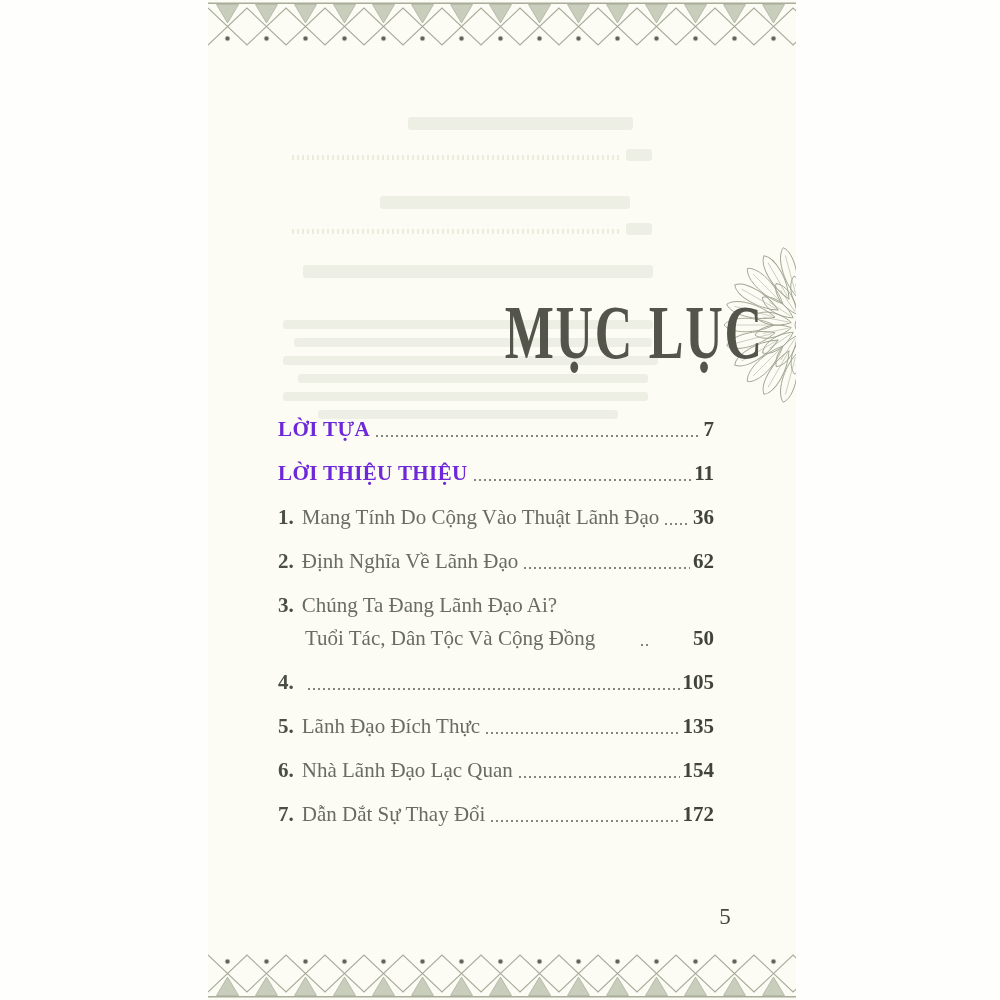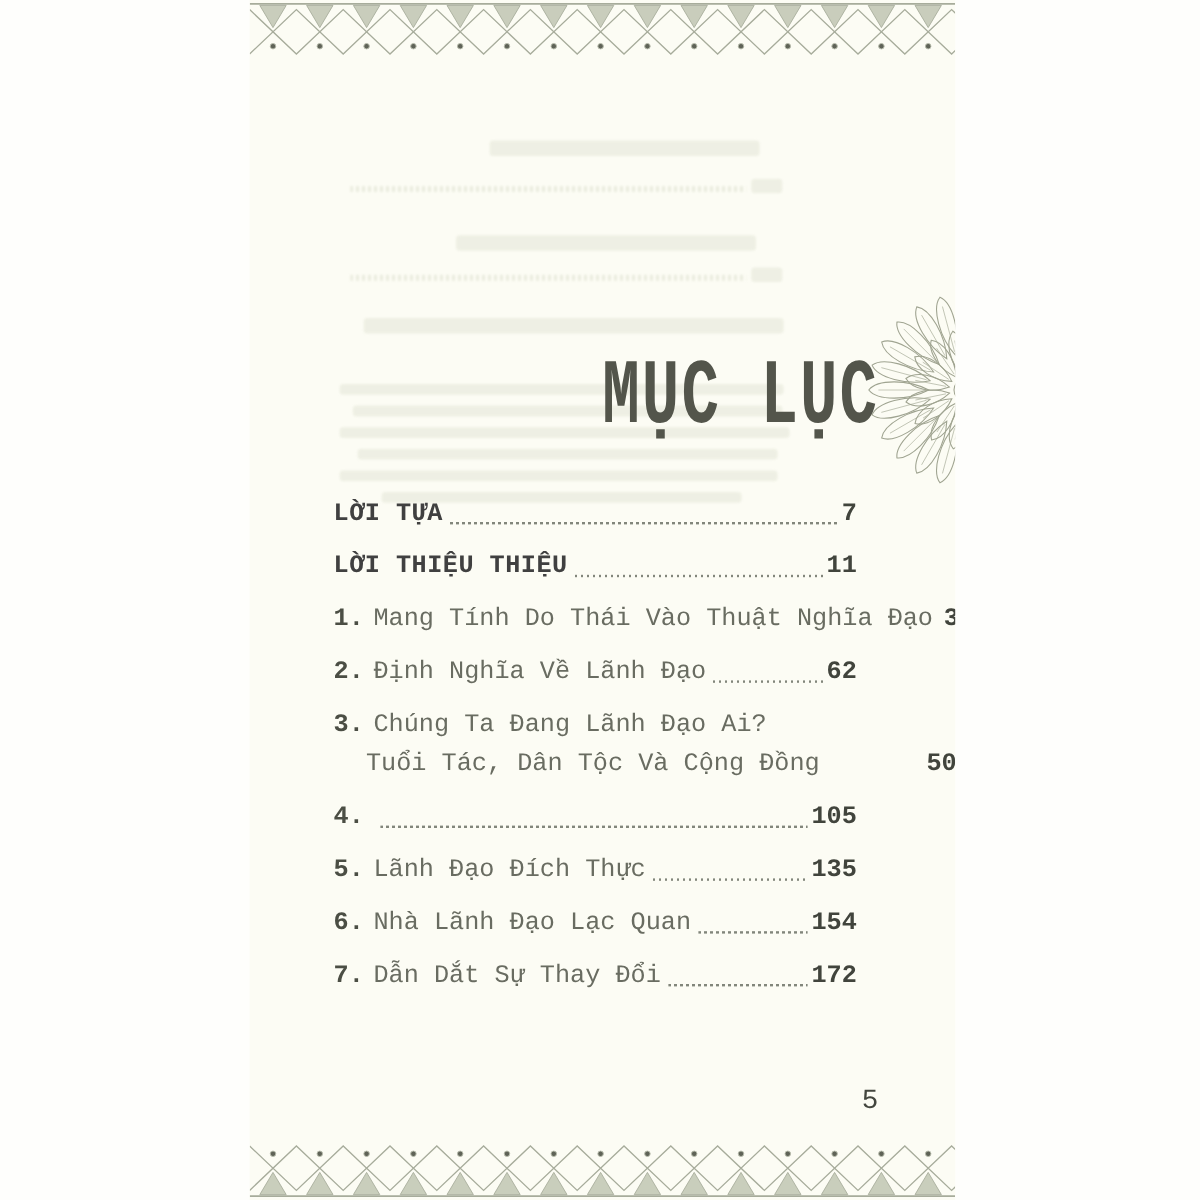--- a/index.html
+++ b/index.html
@@ -1,17 +1,17 @@
 <!DOCTYPE html>
 <html><head>
 <meta charset="utf-8">
 <style>
   html,body{margin:0;padding:0;background:#ffffff;}
   #canvas{position:relative;width:1000px;height:1000px;background:#fefefc;overflow:hidden;
-          font-family:Liberation Mono, monospace;}
+          font-family:Liberation Serif, serif;}
   
   #page{position:absolute;left:208px;top:0;width:588px;height:1000px;
         background:#fcfcf4;overflow:hidden;}
   
   .border{position:absolute;left:0;}
   .border.top{top:2px;}
   .border.bottom{bottom:2px;}
   
   #flower{position:absolute;left:506px;top:233px;opacity:.85;}
   
@@ -32,21 +32,21 @@
   
   #title-wrap{position:absolute;left:272px;top:286px;width:240px;text-align:center;}
   #title{display:inline-block;font-weight:700;font-size:62px;line-height:74px;
          letter-spacing:2px;color:#53554b;transform:scale(.84,1.24);transform-origin:center top;
          white-space:nowrap;}
   
   #toc{position:absolute;left:70px;top:417px;width:436px;}
   .row{display:flex;align-items:flex-end;margin-bottom:20px;font-size:21px;line-height:24px;color:#696c61;}
   .row .num{font-weight:700;color:#4b4e44;margin-right:8px;flex:0 0 auto;}
   .row .label{flex:0 1 auto;white-space:nowrap;}
-  .front .label{font-weight:700;color:#404040;letter-spacing:.4px;}
+  .front .label{font-weight:700;color:#6d28d9;letter-spacing:.4px;}
   .leader{flex:1 1 0;height:2.4px;margin:0 3px 4px 6px;
           background:repeating-linear-gradient(to right,#82867b 0 2.2px,transparent 2.2px 5px);}
   .pg{font-weight:700;color:#41443c;flex:0 0 auto;}
   .two-line{display:block;}
   .two-line .line1{display:flex;align-items:flex-end;margin-bottom:9px;}
   .two-line .line2{display:flex;align-items:flex-end;padding-left:27px;gap:40px;}
   
   #folio{position:absolute;left:495px;top:904px;width:44px;text-align:center;
          font-size:23px;color:#43463e;}
 </style>
@@ -204,21 +204,21 @@
         <span class="pg">7</span>
       </div>
       <div class="row front">
         <span class="label">LỜI THIỆU THIỆU</span>
         <span class="leader"></span>
         <span class="pg">11</span>
       </div>
 
       <div class="row">
         <span class="num">1.</span>
-        <span class="label">Mang Tính Do Thái Vào Thuật Nghĩa Đạo</span>
+        <span class="label">Mang Tính Do Cộng Vào Thuật Lãnh Đạo</span>
         <span class="leader"></span>
         <span class="pg">36</span>
       </div>
       <div class="row">
         <span class="num">2.</span>
         <span class="label">Định Nghĩa Về Lãnh Đạo</span>
         <span class="leader"></span>
         <span class="pg">62</span>
       </div>
 

